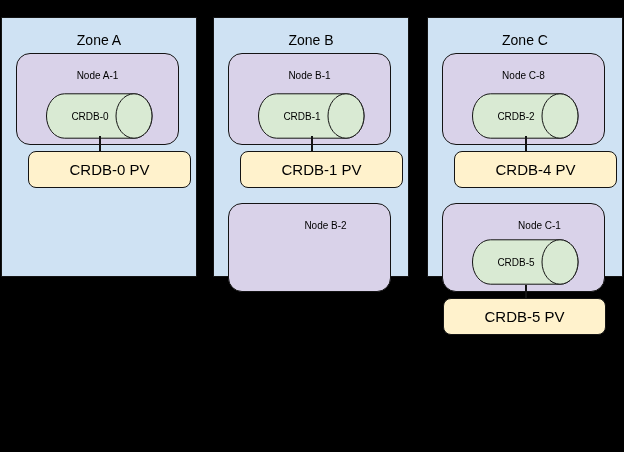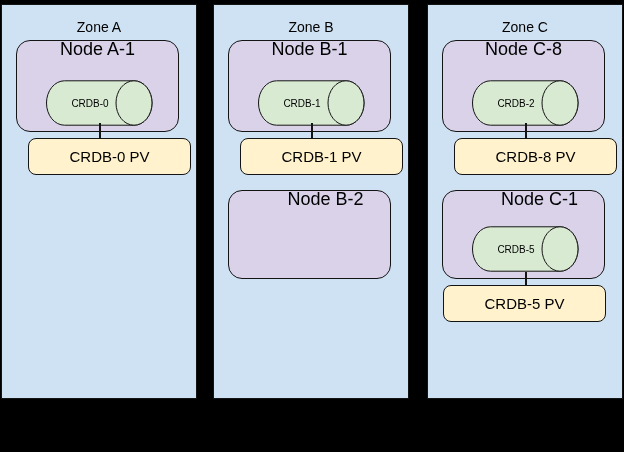--- a/index.html
+++ b/index.html
@@ -7,23 +7,23 @@
     position: relative;
     width: 624px;
     height: 452px;
     background: var(--canvas-bg, #000000);
     font-family: "Liberation Sans", sans-serif;
     color: var(--text, #000000);
     overflow: hidden;
   }
   .zone {
     position: absolute;
-    top: 4px;
+    top: 17px;
     width: 196px;
-    height: 395px;
+    height: 260px;
     background: var(--zone-bg, #cfe2f3);
     border: 1.5px solid var(--border, #141414);
     box-sizing: border-box;
   }
   .zone-a { left: 1px; }
   .zone-b { left: 213px; }
   .zone-c { left: 427px; }
   .zone-title {
     position: absolute;
     top: 14px; left: 0; right: 0;
@@ -36,22 +36,23 @@
     left: 14px;
     width: 163px;
     background: var(--node-bg, #d9d2e9);
     border: 1px solid var(--border, #141414);
     border-radius: 14px;
     box-sizing: border-box;
   }
   .node-1 { top: 35px; height: 92px; }
   .node-2 { top: 185px; height: 89px; padding-left: 32px; }
   .node-title {
+    margin-top: 14px;
     text-align: center;
-    font-size: 18px;
+    font-size: 10px;
     line-height: 16px;
   }
   .cylinder { position: absolute; left: 29px; }
   .cyl-1 { top: 39px; }
   .cyl-2 { top: 35px; }
   .cylinder path, .cylinder ellipse {
     fill: var(--db-bg, #d9ead3);
     stroke: var(--border, #141414);
     stroke-width: 1;
   }
@@ -129,21 +130,21 @@
     <div class="node node-1">
       <div class="node-title">Node C-8</div>
       <svg class="cylinder cyl-1" width="107" height="46" viewBox="0 0 107 46">
         <path d="M18.5 0.8 L88 0.8 A18 22.2 0 0 1 88 45.2 L18.5 45.2 A18 22.2 0 0 1 18.5 0.8 Z"></path>
         <ellipse cx="88" cy="23" rx="18" ry="22.2"></ellipse>
         <text x="44" y="26.5" text-anchor="middle">CRDB-2</text>
       </svg>
     </div>
     <div class="connector connector-1"></div>
     <div class="pv pv-1">
-      <span>CRDB-8 PV</span>
+      <span>CRDB-4 PV</span>
     </div>
     <div class="node node-2">
       <div class="node-title">Node C-1</div>
       <svg class="cylinder cyl-2" width="107" height="46" viewBox="0 0 107 46">
         <path d="M18.5 0.8 L88 0.8 A18 22.2 0 0 1 88 45.2 L18.5 45.2 A18 22.2 0 0 1 18.5 0.8 Z"></path>
         <ellipse cx="88" cy="23" rx="18" ry="22.2"></ellipse>
         <text x="44" y="26.5" text-anchor="middle">CRDB-5</text>
       </svg>
     </div>
     <div class="connector connector-2"></div>

